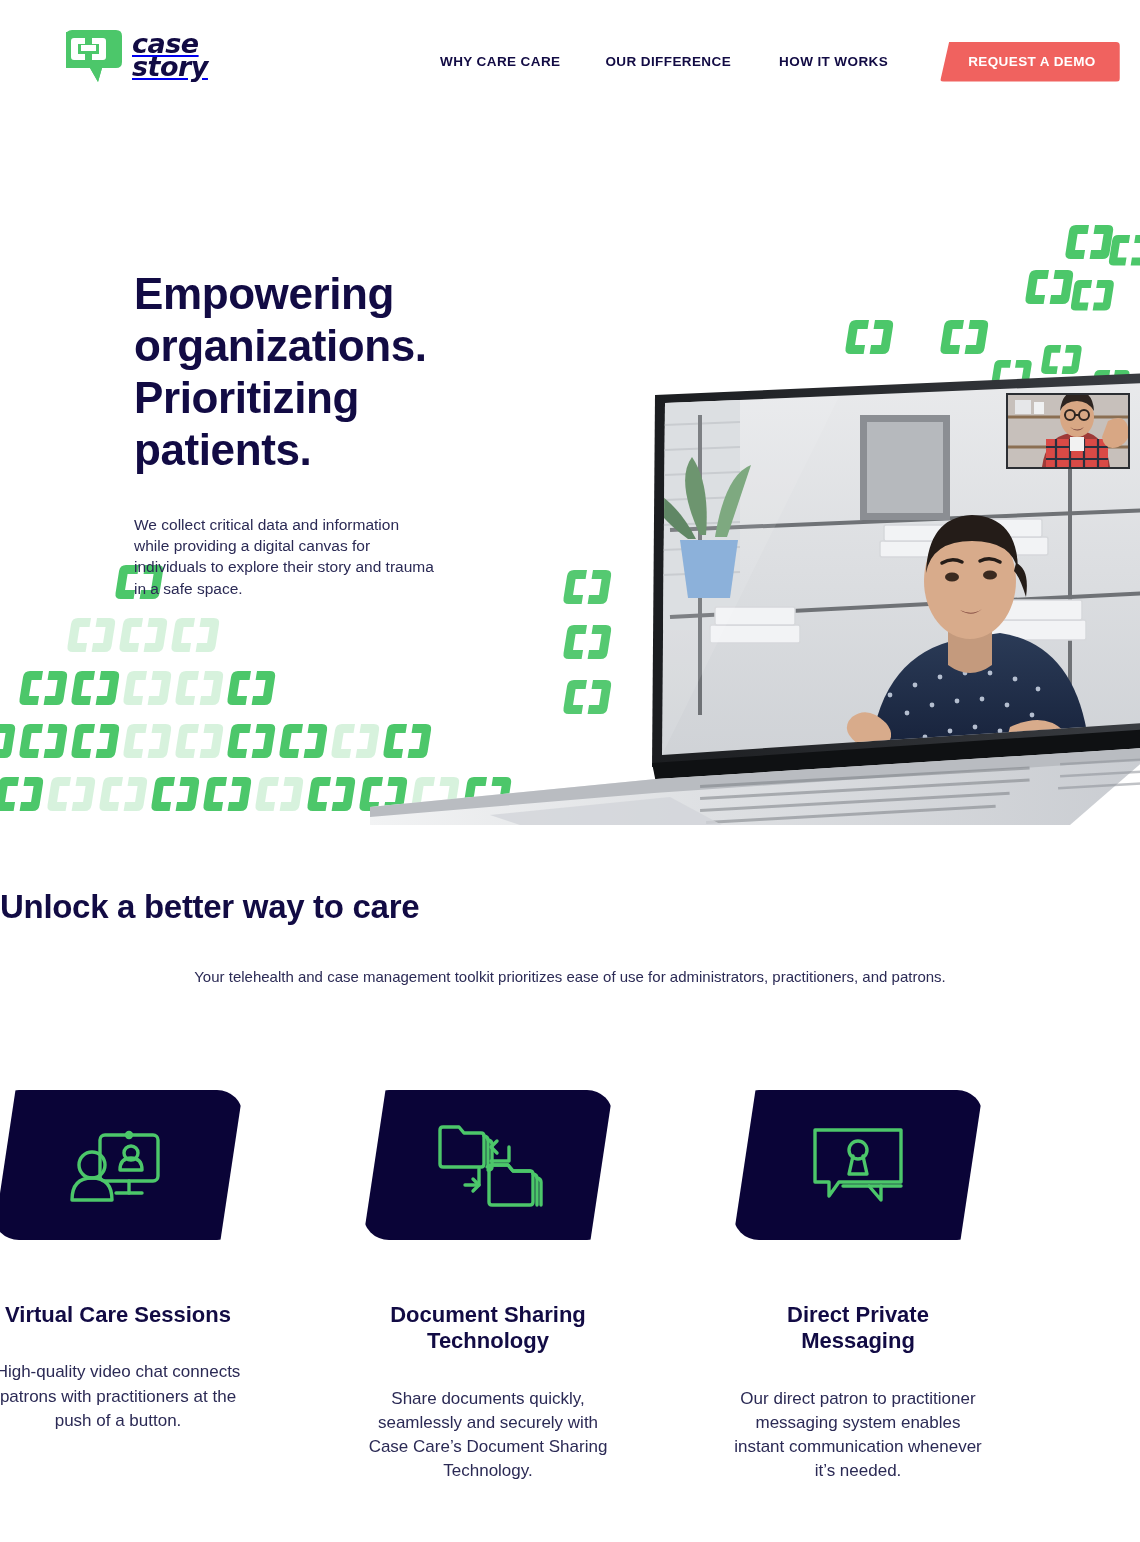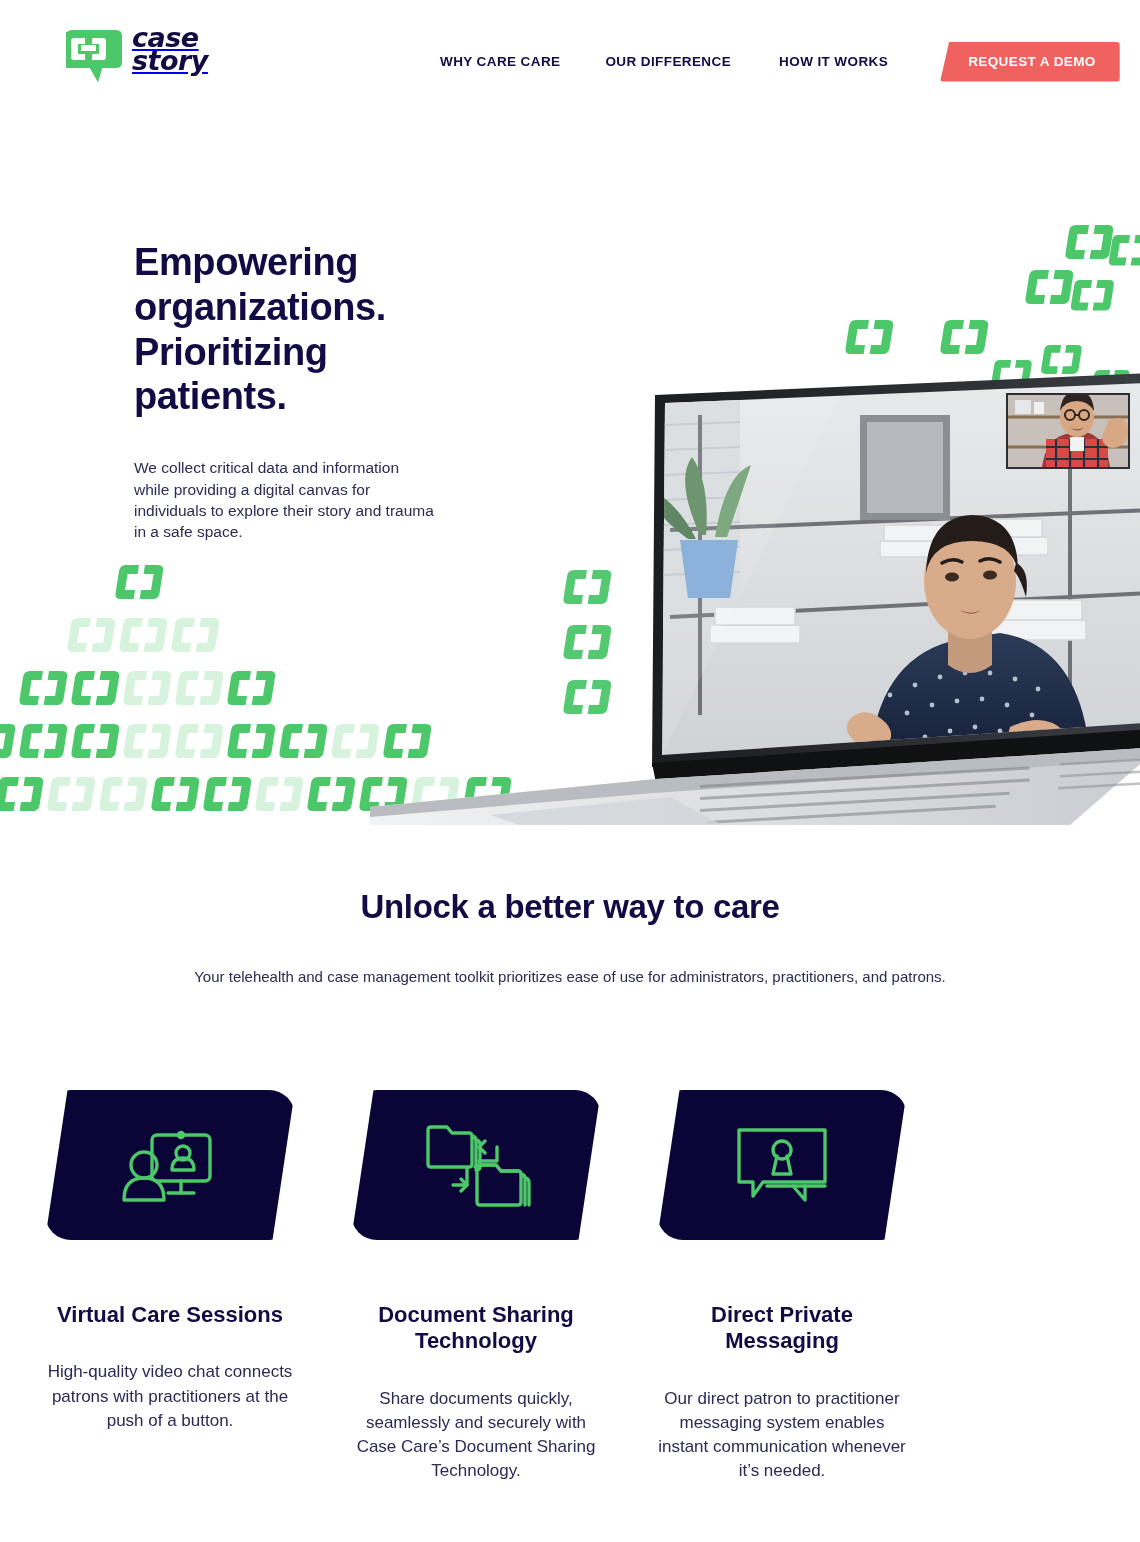--- a/index.html
+++ b/index.html
@@ -13,21 +13,21 @@
     position:relative;
   }
 
   
   .site-header{
     position:absolute; top:0; left:0; width:1140px; height:112px;
     display:flex; align-items:center; z-index:40;
   }
   .logo-wrap{
     position:absolute; left:60px; top:26px;
-    display:flex; align-items:flex-start; gap:10px;
+    display:flex; align-items:center; gap:10px;
   }
   .logo-mark{ width:62px; height:58px; display:block; }
   .logo-word{
     font-family:"DejaVu Sans", sans-serif;
     font-weight:bold; font-style:italic;
     font-size:27px; line-height:0.86; letter-spacing:-0.5px;
     color:#120B44; text-align:left;
   }
   .nav{
     position:absolute; left:440px; top:42px;
@@ -54,49 +54,49 @@
 
   
   .hero{
     position:absolute; top:0; left:0; width:1140px; height:828px;
     overflow:hidden; background:#fff;
   }
   .hero-copy{
     position:absolute; left:134px; top:240px; width:320px; z-index:20;
   }
   .hero-title{
-    font-size:38px; font-weight:bold; line-height:1.18;
-    color:#120B44; letter-spacing:-0.4px;
+    font-size:44px; font-weight:bold; line-height:1.18;
+    color:#120B44; letter-spacing:-0.4px;margin-top:28px;
   }
   .hero-sub{
     margin-top:38px; font-size:15.5px; line-height:1.38;
     color:#2B2A55; width:300px;
   }
 
   .hero-img{
     position:absolute; left:370px; top:355px;
     width:790px; height:470px; z-index:10;
   }
 
   
   .features{
     position:absolute; top:828px; left:0; width:1140px; height:714px;
     background:#ffffff;
   }
   .sec-title{
-    position:absolute; top:60px; left:0; width:1140px; text-align:center;
+    position:absolute; top:60px; left:0; width:1140px; 
     font-size:33px; font-weight:bold; color:#120B44; letter-spacing:-0.3px;
   }
   .sec-sub{
     position:absolute; top:138px; left:0; width:1140px; text-align:center;
     font-size:15px; line-height:1.45; color:#2B2A55;
   }
   .cards{
-    position:absolute; top:262px; left:0; width:952px;
-    display:flex; justify-content:center; gap:56px;
+    position:absolute; top:262px; left:12px; width:952px;
+    display:flex; justify-content:center; gap:120px;
   }
   .card{ width:250px; display:flex; flex-direction:column; align-items:center; }
   .card-shape{
     width:250px; height:150px; position:relative;
   }
   .card-shape .plate{
     position:absolute; inset:0;
     background:#0A0437;
     clip-path:polygon(9% 0%, 100% 0%, 91% 100%, 0% 100%);
     border-radius:26px;

